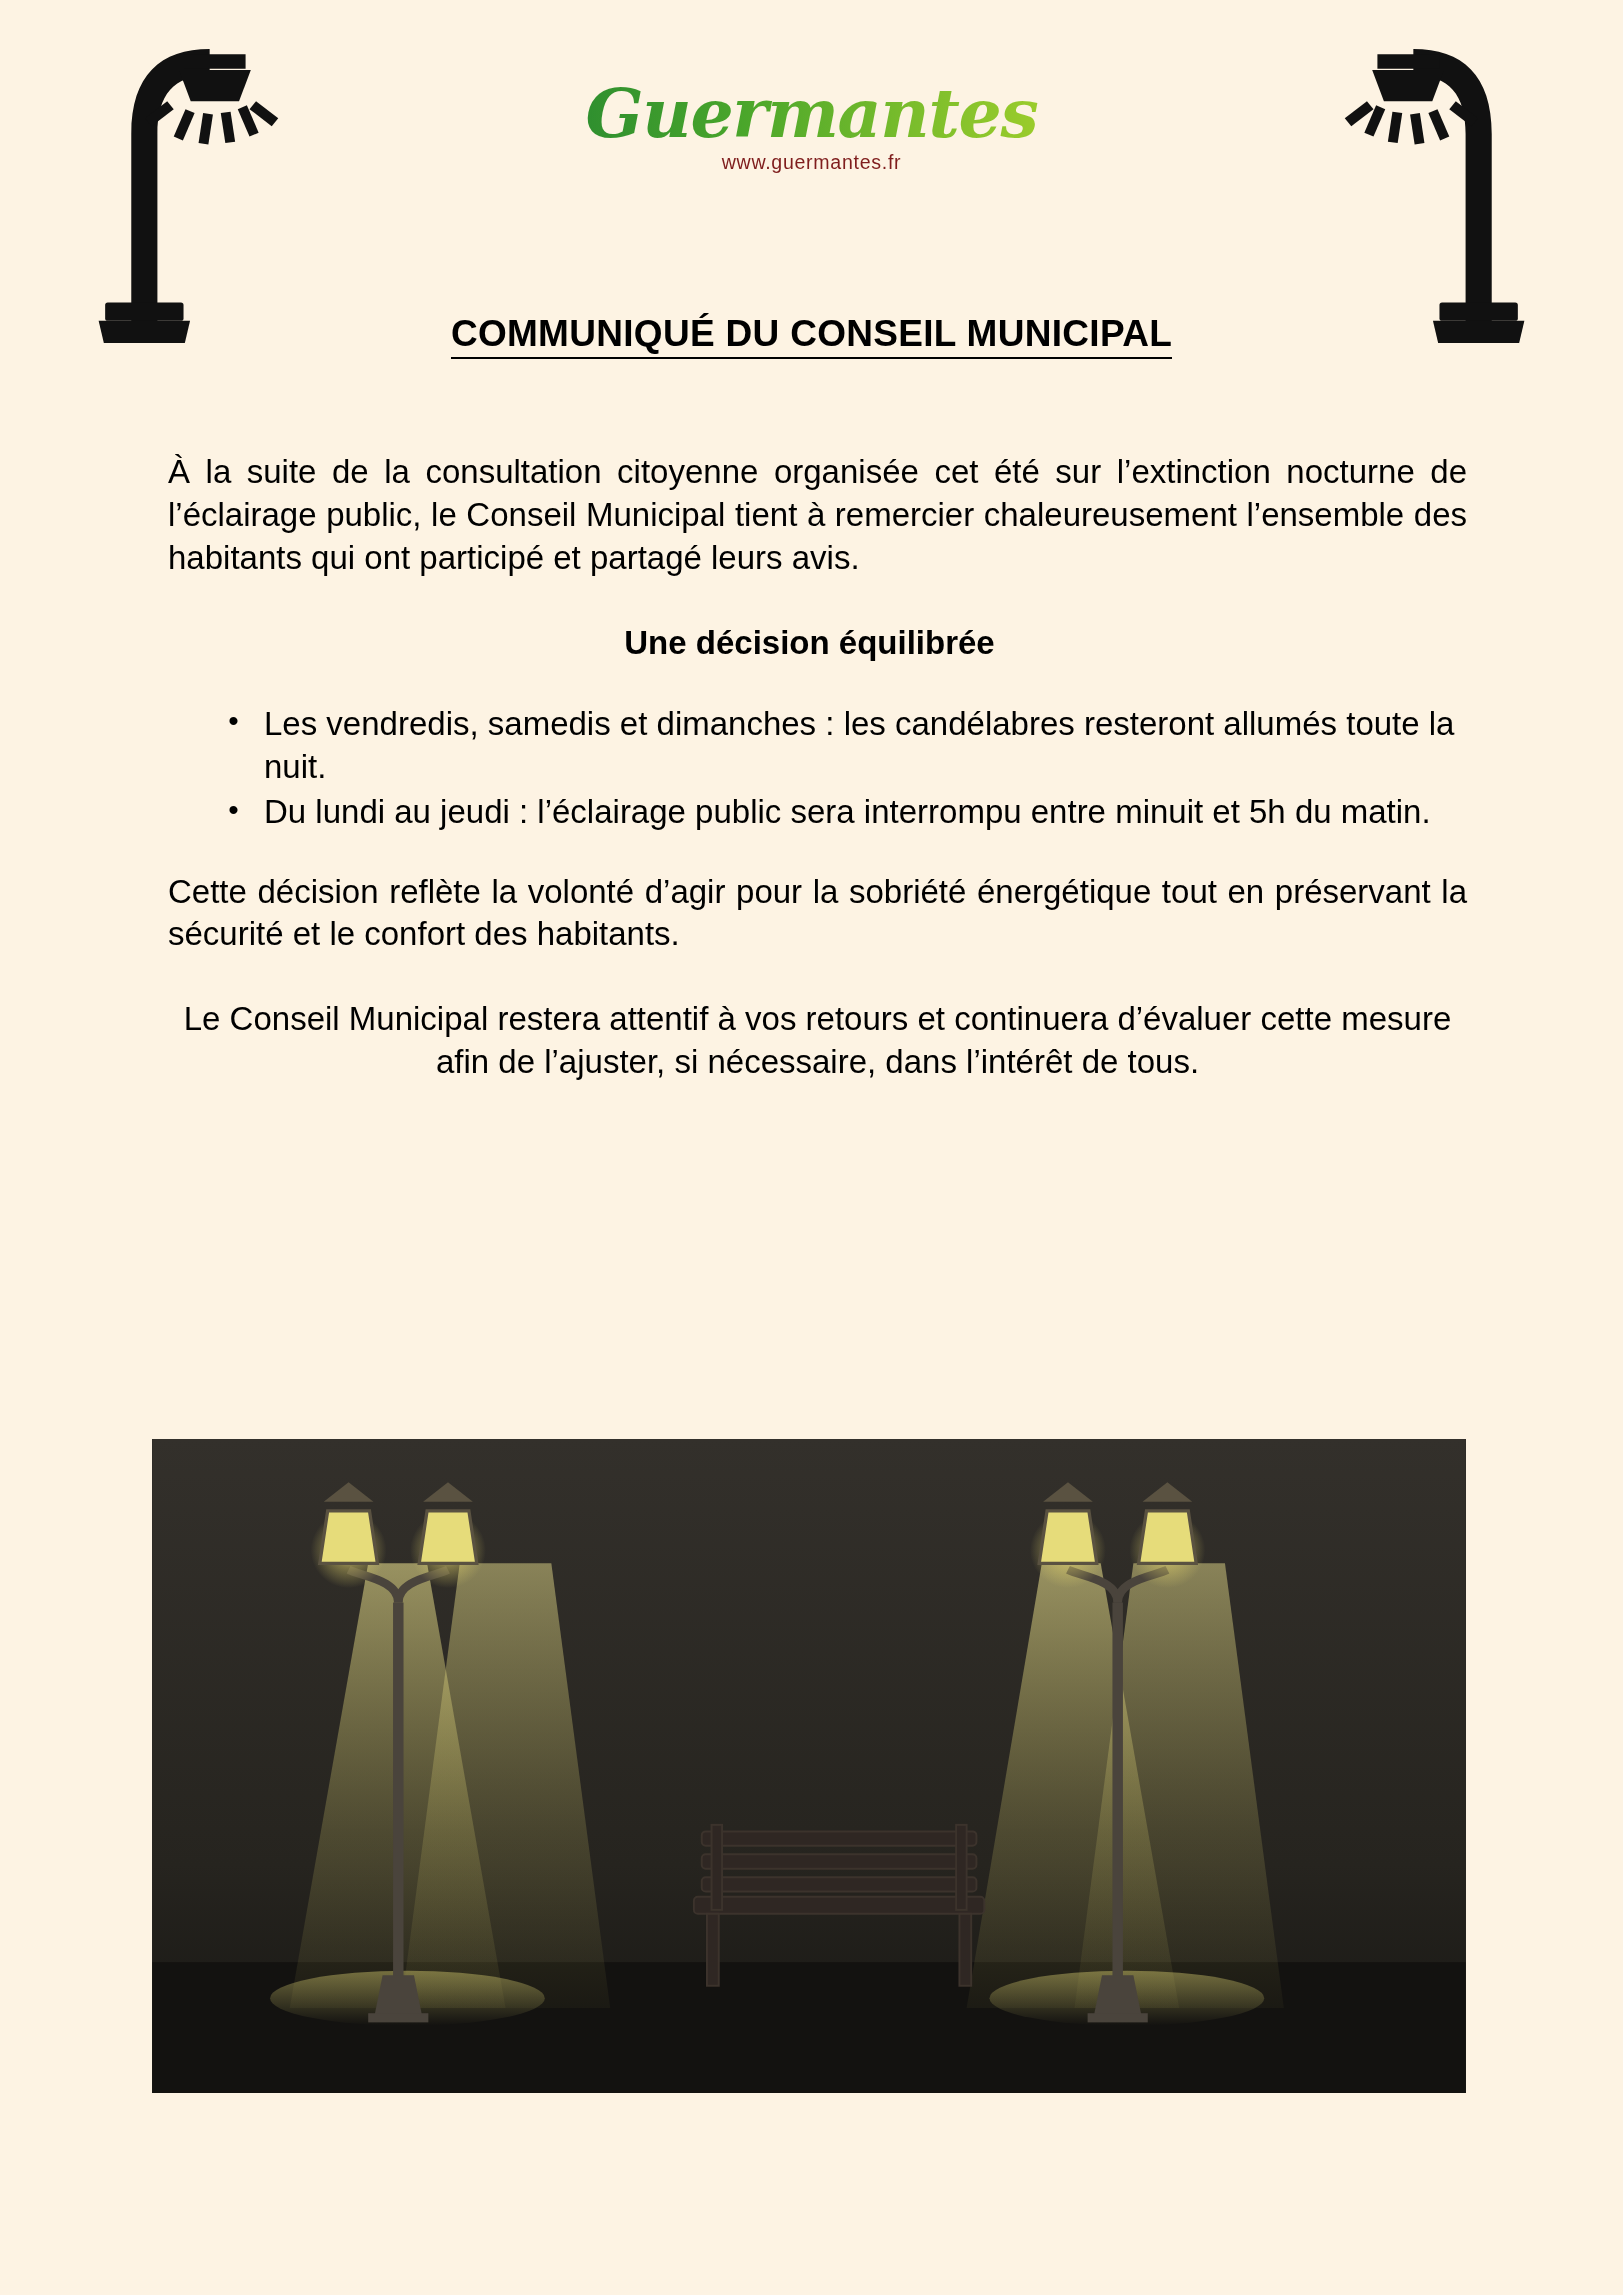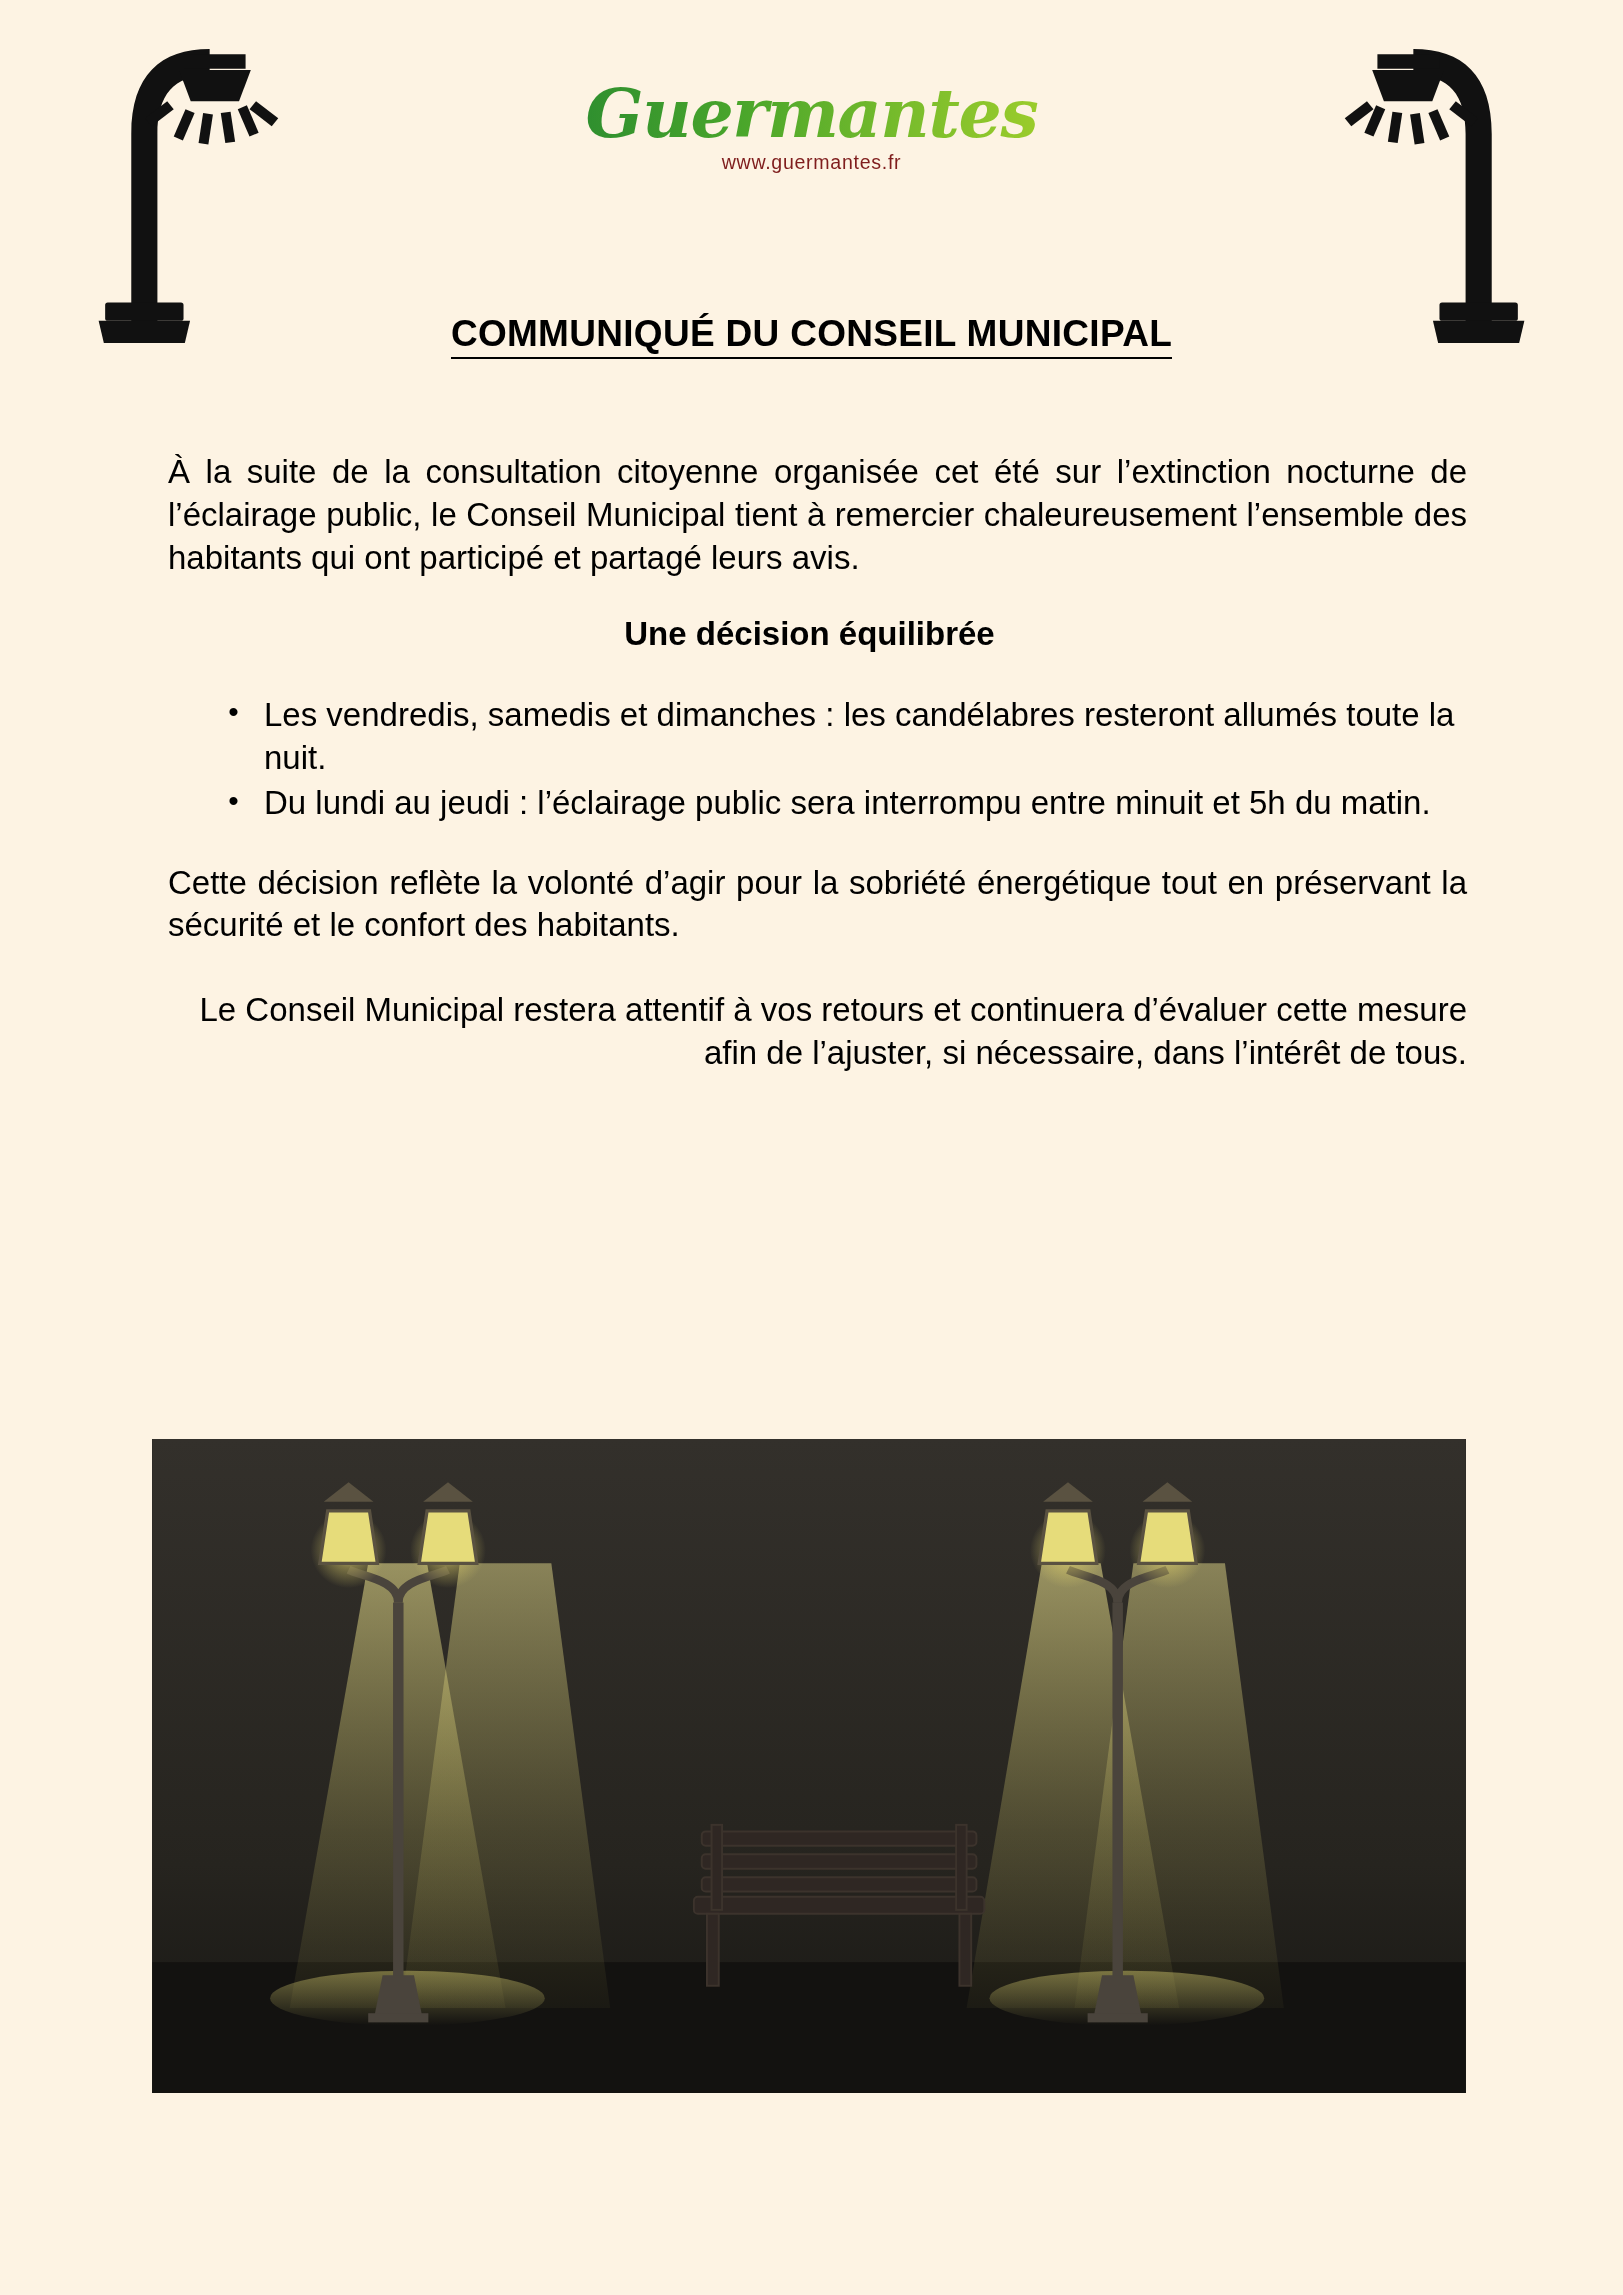--- a/index.html
+++ b/index.html
@@ -89,27 +89,27 @@
     top: 451px;
     left: 152px;
     width: 1315px;
   }
   p.body-par {
     font-size: 33px;
     line-height: 1.30;
     margin: 0 0 0 16px;
     text-align: justify;
   }
-  p.body-par.nojust { text-align: right; }
+  p.body-par.nojust { text-align: center; }
 
   .subhead {
     font-size: 33px;
     font-weight: bold;
     text-align: center;
-    margin: 35px 0 0 0;
+    margin: 44px 0 0 0;
   }
 
   ul.bullets {
     margin: 41px 0 0 0;
     padding-left: 71px;
     list-style: none;
   }
   ul.bullets li {
     font-size: 33px;
     line-height: 1.30;

